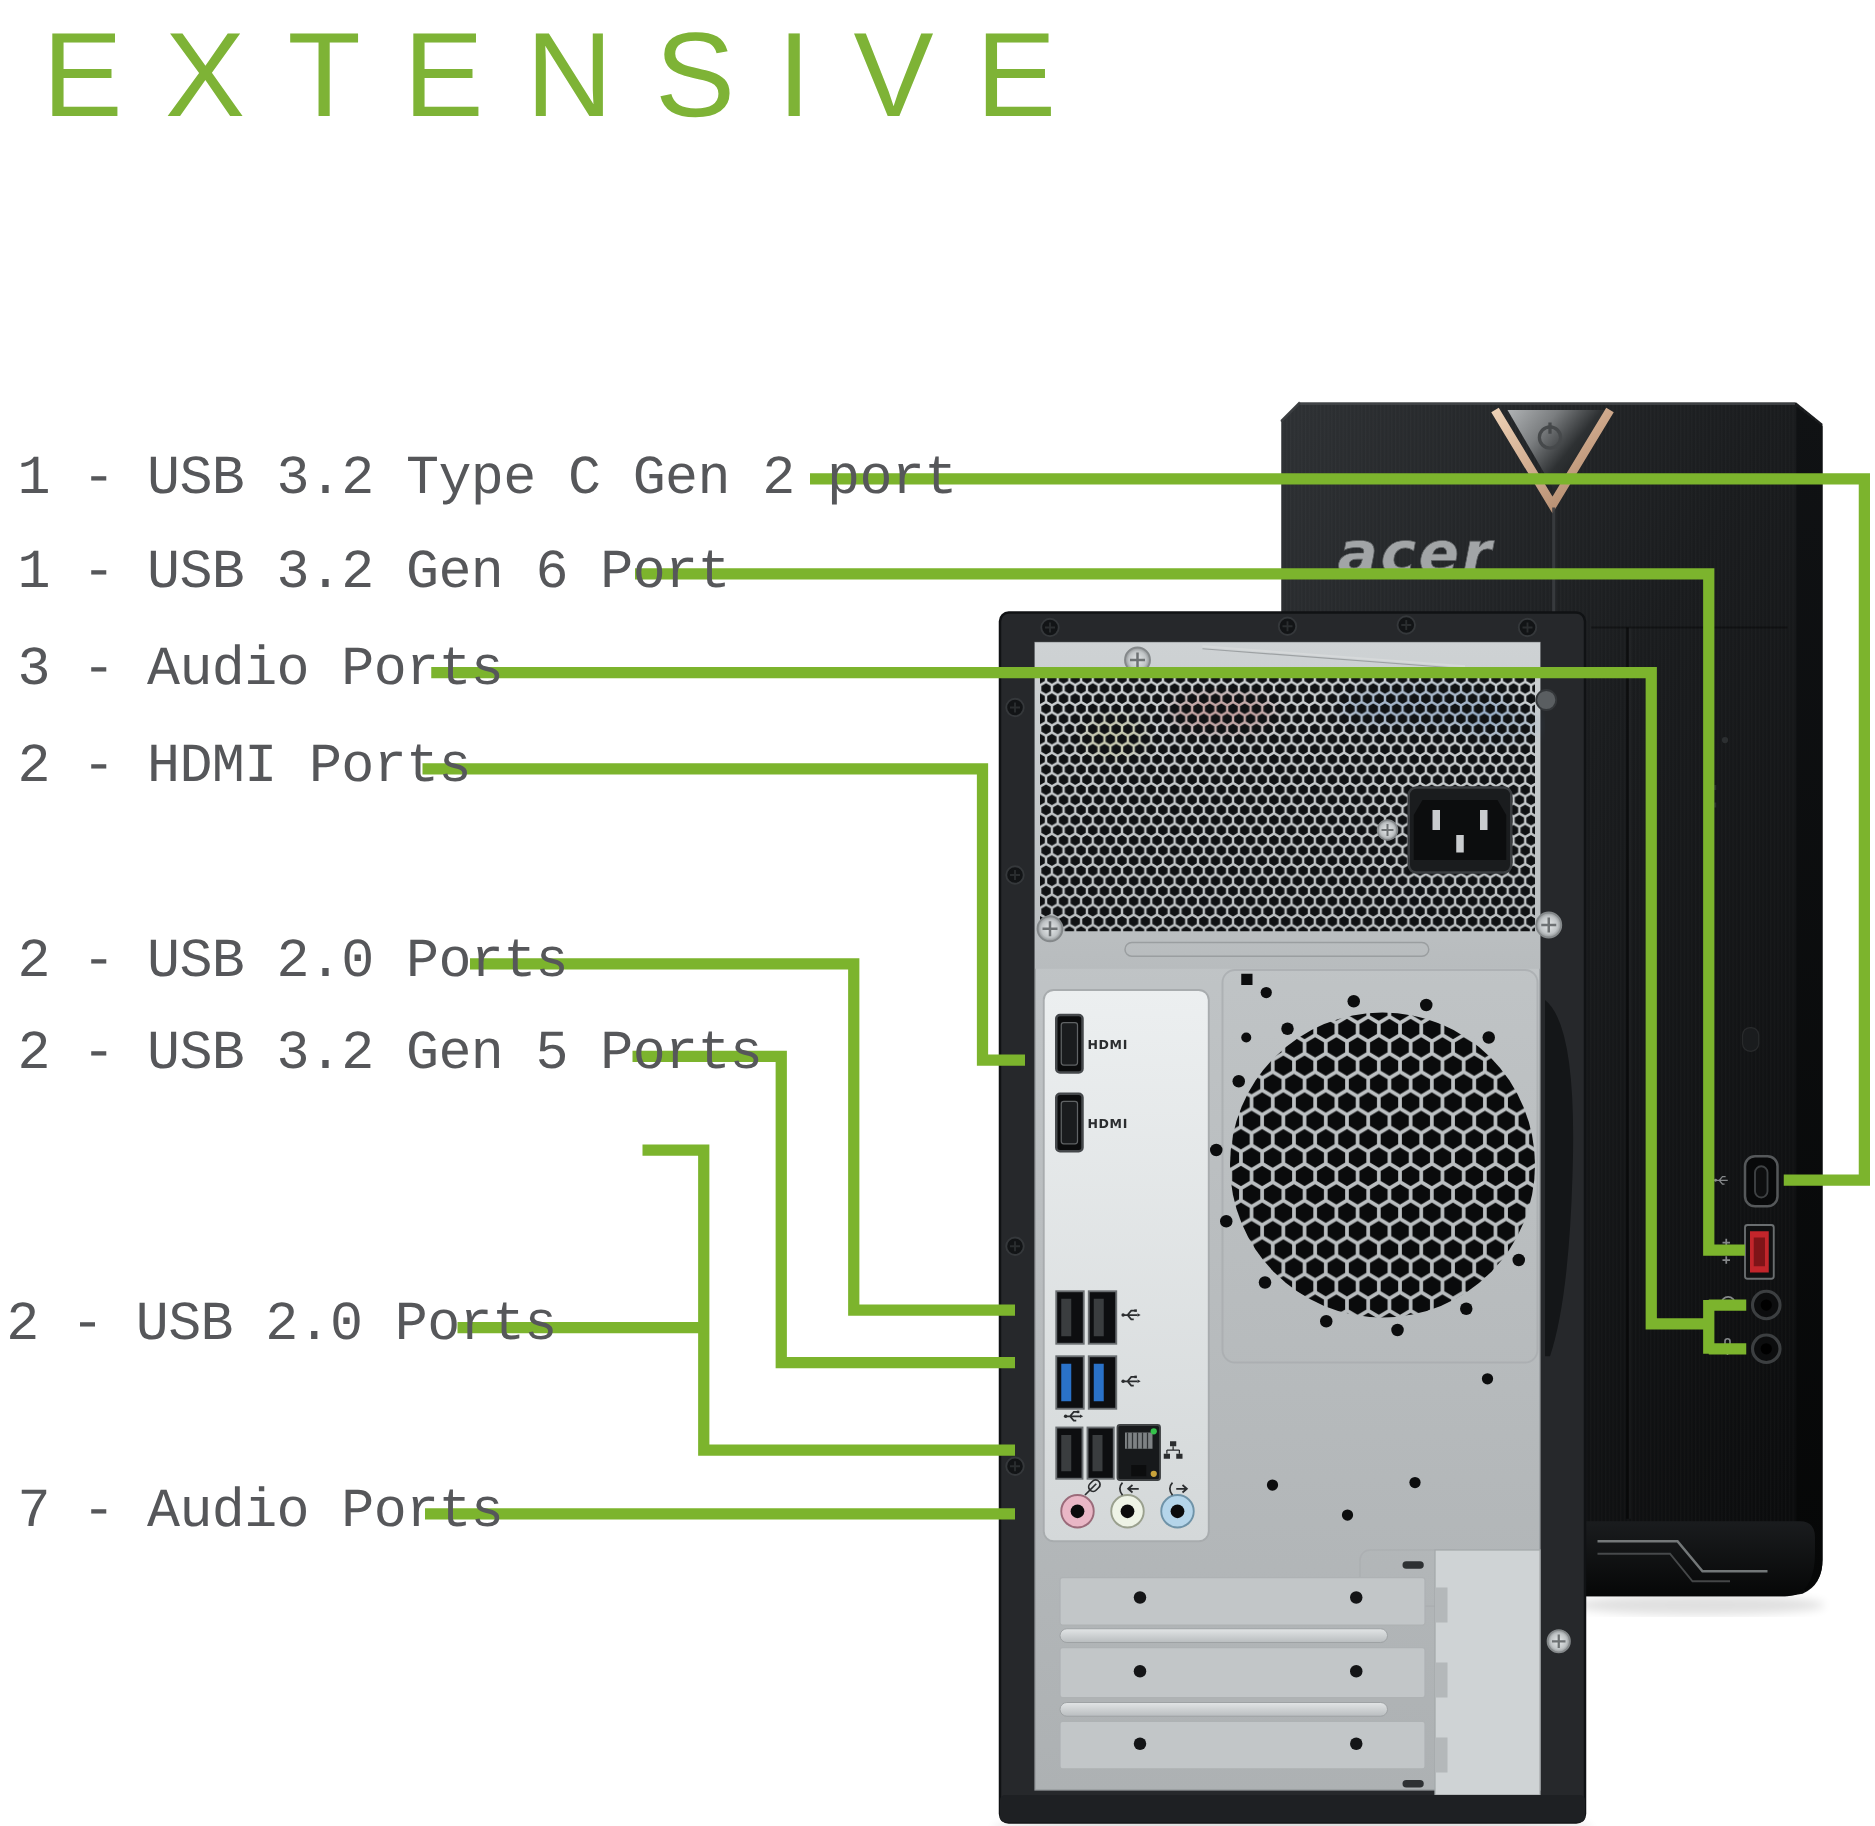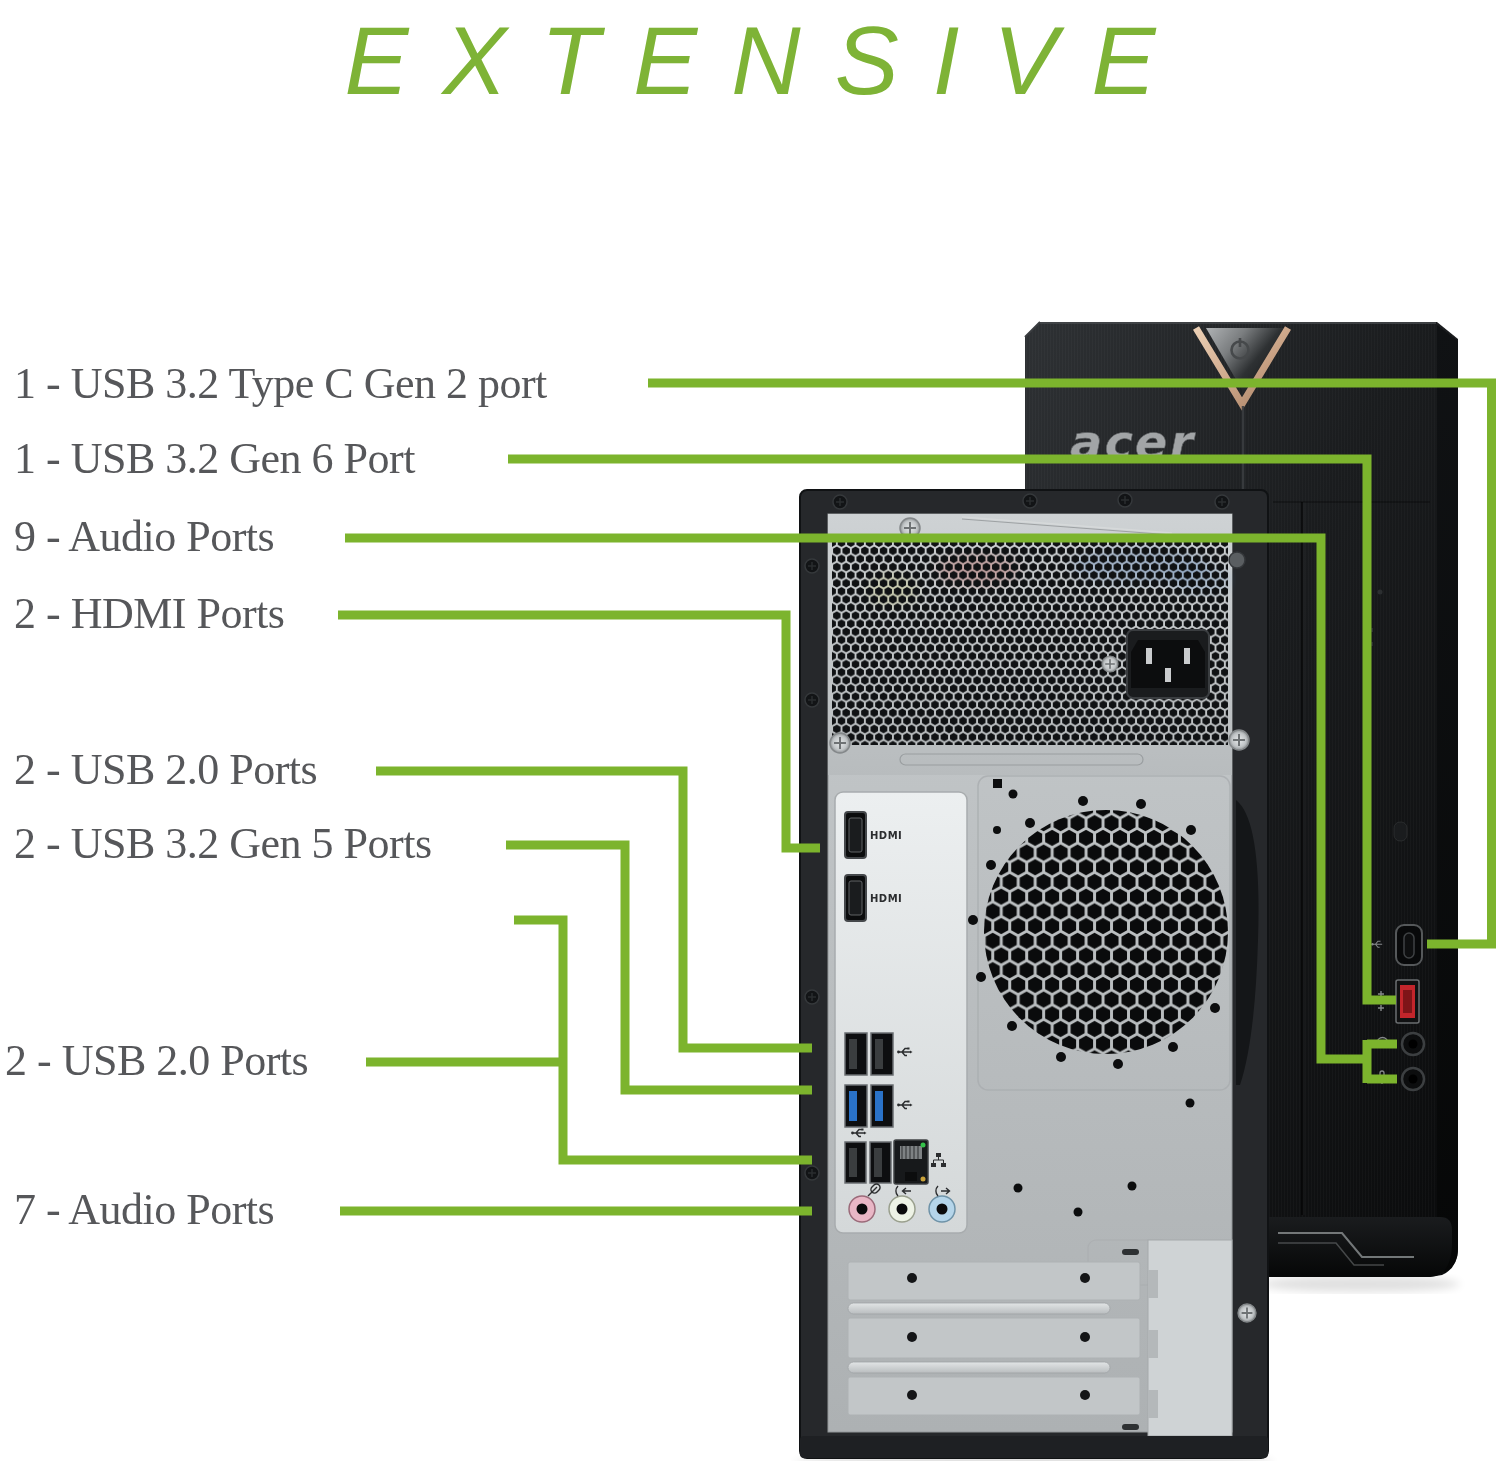--- a/index.html
+++ b/index.html
@@ -3,25 +3,25 @@
 <meta charset="utf-8">
 <style>
   :root{
     --accent-green:#7cb42d; --title-green:#7eb336; --label-gray:#56575a;
     --copper:#cfa98c; --usb3-blue:#2a72c8; --usb-red:#c2252b;
   }
   html,body{margin:0;padding:0;background:#ffffff;}
   #stage{position:relative;width:1500px;height:1461px;background:#fff;overflow:hidden;
          font-family:"Liberation Sans",sans-serif;}
   #scene{position:absolute;left:0;top:0;}
-  .title{position:absolute;left:0;right:0;top:2px;text-align:center;color:var(--title-green);
-         font-family:"Liberation Sans",sans-serif;font-weight:400;font-style:italic;}
+  .title{position:absolute;left:0;right:0;top:2px;text-align:left;color:var(--title-green);
+         font-family:"Liberation Sans",sans-serif;font-weight:400;}
   .title .tline{font-size:96px;line-height:118px;letter-spacing:34px;text-indent:34px;white-space:nowrap;}
   .port-label{position:absolute;transform:translateY(-53%);color:var(--label-gray);
-      font-size:44px;letter-spacing:-0.5px;white-space:nowrap;font-family:Liberation Serif, serif;}
+      font-size:44px;letter-spacing:-0.5px;white-space:nowrap;font-family:Liberation Mono, monospace;}
   .callout{stroke:var(--accent-green);stroke-width:9;fill:none;stroke-linejoin:miter;stroke-linecap:butt;}
   text{font-family:"DejaVu Sans",sans-serif;}
 </style>
 </head>
 <body>
 
 <div id="stage">
 
   <svg id="scene" width="1500" height="1461" viewBox="0 0 1500 1461">
     <defs>
@@ -358,19 +358,19 @@
       <path class="callout" d="M340 1211 H812"></path>
     </g>
   </svg>
 
   <div class="title">
     <div class="tline">EXTENSIVE</div>
   </div>
 
   <div class="port-label" style="left:14px;top:385px">1 - USB 3.2 Type C Gen 2 port</div>
   <div class="port-label" style="left:14px;top:460px">1 - USB 3.2 Gen 6 Port</div>
-  <div class="port-label" style="left:14px;top:538px">9 - Audio Ports</div>
+  <div class="port-label" style="left:14px;top:538px">3 - Audio Ports</div>
   <div class="port-label" style="left:14px;top:615px">2 - HDMI Ports</div>
   <div class="port-label" style="left:14px;top:771px">2 - USB 2.0 Ports</div>
   <div class="port-label" style="left:14px;top:845px">2 - USB 3.2 Gen 5 Ports</div>
   <div class="port-label" style="left:5px;top:1062px">2 - USB 2.0 Ports</div>
   <div class="port-label" style="left:14px;top:1211px">7 - Audio Ports</div>
 </div>
 
 </body></html>

